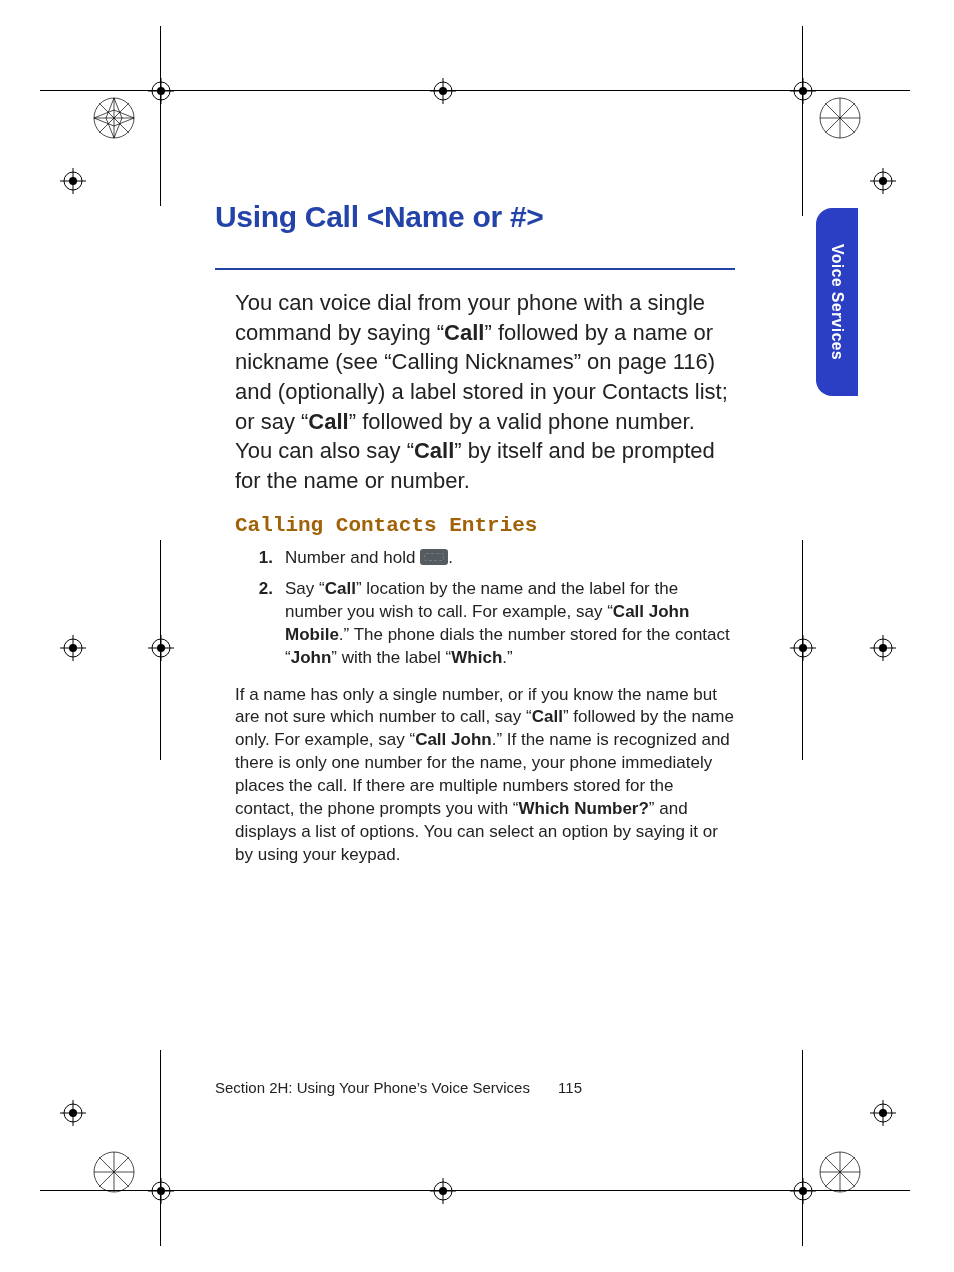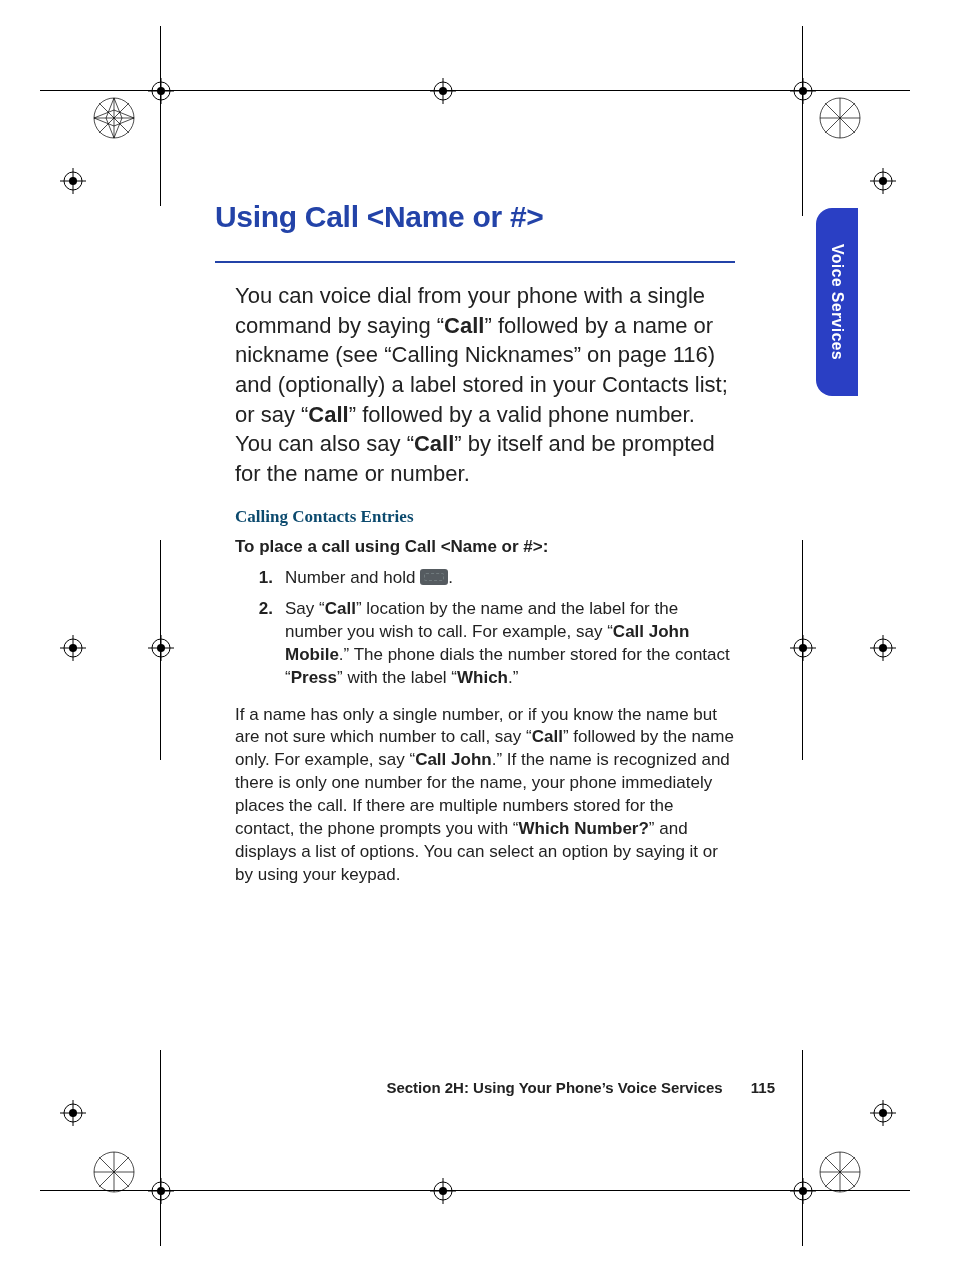--- a/index.html
+++ b/index.html
@@ -18,38 +18,38 @@
     top: 200px;
     width: 520px;
   }
   .main-heading {
     color: #2343a8;
     font-size: 30px;
     font-weight: 700;
     font-family: "Helvetica Neue Condensed", "Arial Narrow", Arial, sans-serif;
     letter-spacing: -0.3px;
     padding-bottom: 6px;
-    margin-bottom: 21px;
+    margin-bottom: 28px;
   }
   .rule {
     height: 2px;
     background: #2343a8;
     margin-top: 4px;
   }
   .body-text {
     font-size: 22px;
     line-height: 1.35;
     margin-left: 20px;
     margin-bottom: 18px;
   }
   .sub-heading {
-    color: #0c4a6e;
-    font-size: 17px;
+    color: #a16207;
+    font-size: 21px;
     font-weight: 700;
-    font-family: Liberation Serif, serif;
+    font-family: Liberation Mono, monospace;
     margin-bottom: 10px;
     margin-left: 20px;
   }
   .lead-in {
     font-size: 17px;
     margin-left: 20px;
     margin-bottom: 10px;
   }
   .ol {
     margin-left: 40px;
@@ -112,23 +112,22 @@
     writing-mode: vertical-rl;
     font-family: "Helvetica Neue Condensed","Arial Narrow",Arial,sans-serif;
     letter-spacing: .3px;
   }
 
   .footer {
     position: absolute;
     left: 215px;
     width: 560px;
     top: 1079px;
-    text-align: right;
     font-size: 15px;
-    font-weight: 700;
+    font-weight: 400;
   }
   .footer .pn { margin-left: 24px; }
 
   
   .vline { position:absolute; width:1px; background:#000; }
   .hline { position:absolute; height:1px; background:#000; }
   .reg { position:absolute; width:26px; height:26px; }
   .reg circle.outer{ fill:none; stroke:#000; stroke-width:1;}
   .reg circle.inner{ fill:#000;}
   .reg line{ stroke:#000; stroke-width:1;}
@@ -284,33 +283,32 @@
   <div>
     <div class="main-heading">Using Call &lt;Name or #&gt;</div>
     <div class="rule"></div>
   </div>
   <br>
   <p class="body-text">
     <span>You can voice dial from your phone with a single command by saying “</span><b>Call</b><span>” followed by a name or nickname (see “Calling Nicknames” on page 116) and (optionally) a label stored in your Contacts list; or say “</span><b>Call</b><span>” followed by a valid phone number. You can also say “</span><b>Call</b><span>” by itself and be prompted for the name or number.</span>
   </p>
 
   <div class="sub-heading">Calling Contacts Entries</div>
-  <div class="lead-in"><b>To place a call using Call &lt;Name or #&gt;:</b></div>
 
   <div class="ol">
     <div class="ol-item">
       <div class="ol-num">1.</div>
       <div class="ol-body">
         <span>Number and hold </span><span class="key-icon"></span><span>.</span>
       </div>
     </div>
     <div class="ol-item">
       <div class="ol-num">2.</div>
       <div class="ol-body">
-        <span>Say “</span><b>Call</b><span>” location by the name and the label for the number you wish to call. For example, say “</span><b>Call John Mobile</b><span>.” The phone dials the number stored for the contact “</span><b>Press</b><span>” with the label “</span><b>Which</b><span>.”</span>
+        <span>Say “</span><b>Call</b><span>” location by the name and the label for the number you wish to call. For example, say “</span><b>Call John Mobile</b><span>.” The phone dials the number stored for the contact “</span><b>John</b><span>” with the label “</span><b>Which</b><span>.”</span>
       </div>
     </div>
   </div>
 
 
   <p class="para">
     <span>If a name has only a single number, or if you know the name but are not sure which number to call, say “</span><b>Call</b><span>” followed by the name only. For example, say “</span><b>Call John</b><span>.” If the name is recognized and there is only one number for the name, your phone immediately places the call. If there are multiple numbers stored for the contact, the phone prompts you with “</span><b>Which Number?</b><span>” and displays a list of options. You can select an option by saying it or by using your keypad.</span>
   </p>
 </div>
 

